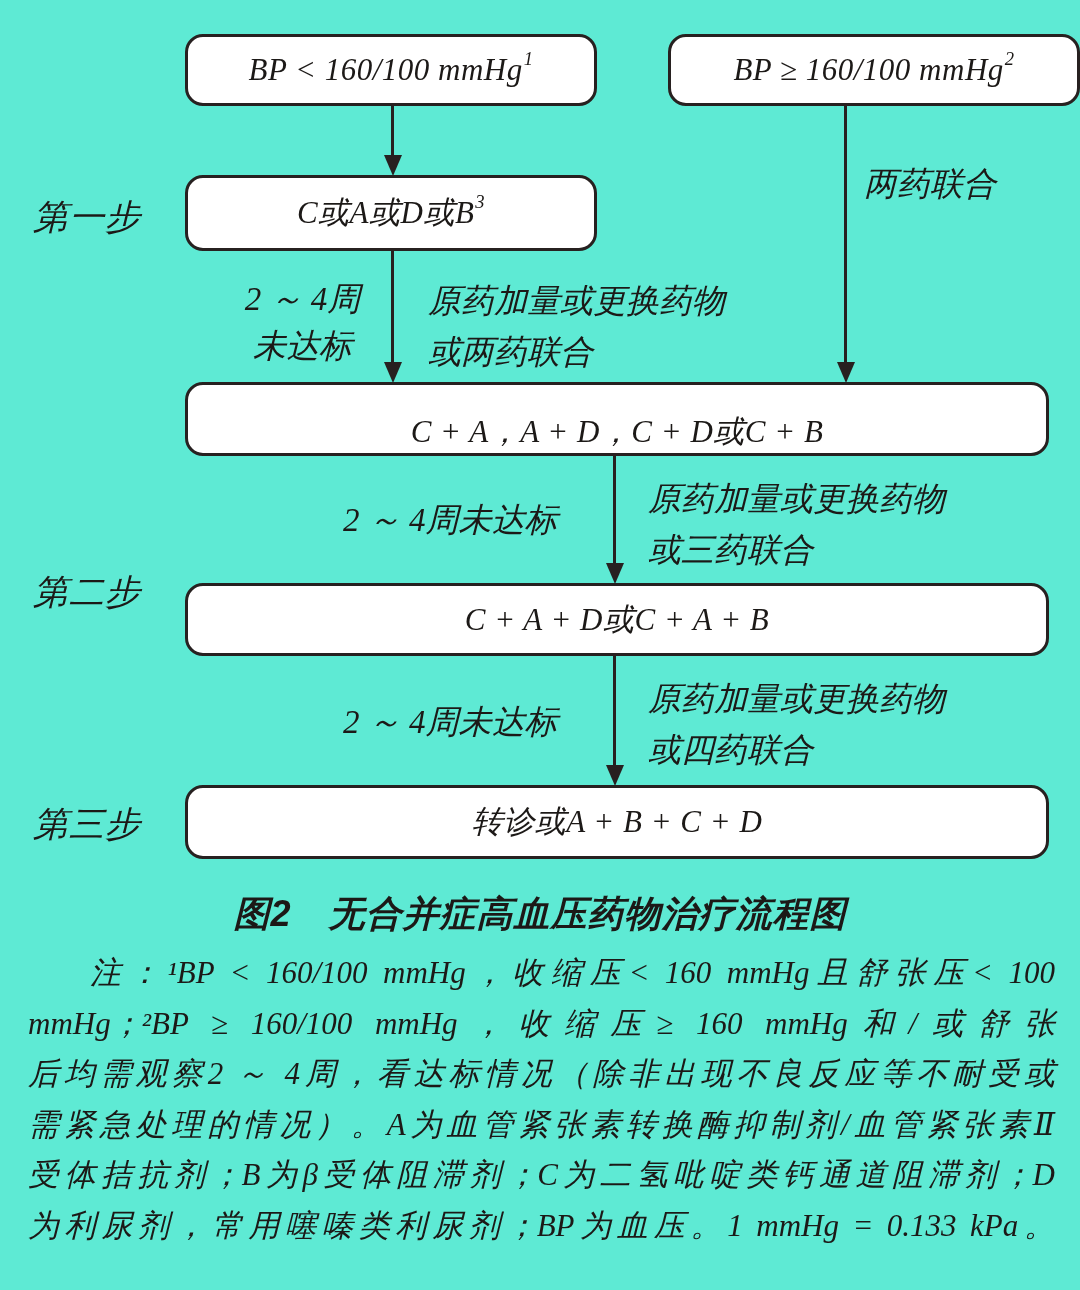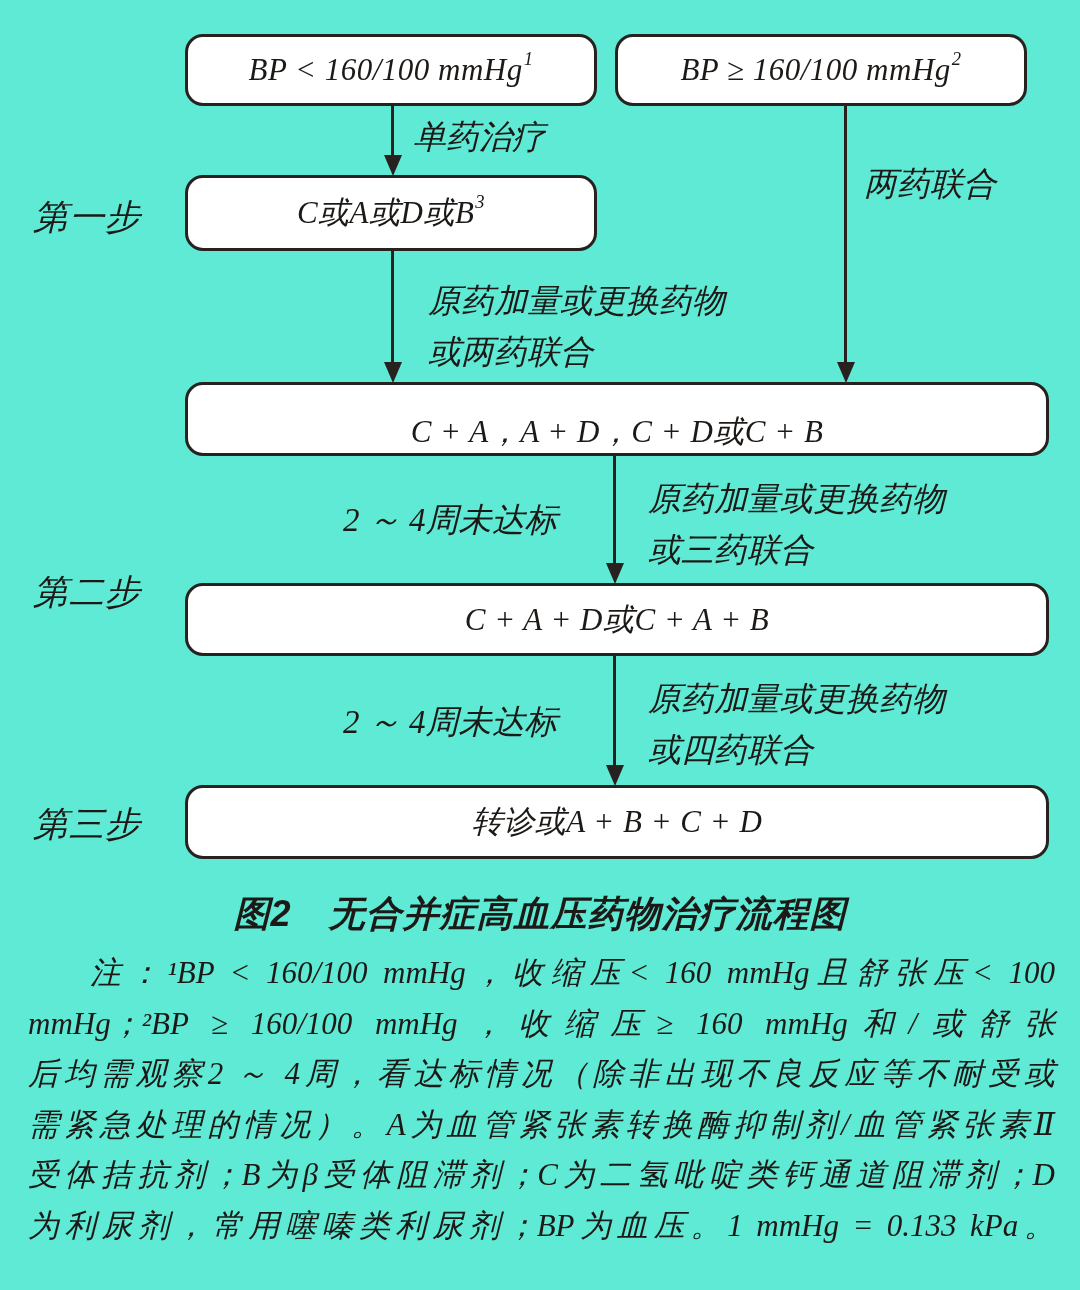--- a/index.html
+++ b/index.html
@@ -75,44 +75,45 @@
 </style>
 </head>
 <body>
 
 <div class="canvas">
 
   <div class="fbox" style="left:185px;top:34px;width:412px;height:72px;">
     <span>BP &lt; 160/100 mmHg</span>
       <sup>1</sup>
   </div>
-  <div class="fbox" style="left:615px;top:34px;width:412px;height:72px;text-align:center;">
+  <div class="fbox" style="left:668px;top:34px;width:412px;height:72px;text-align:center;">
     <span>BP ≥ 160/100 mmHg</span>
       <sup>2</sup>
   </div>
 
   <div class="vline" style="left:391px;top:106px;height:50px;">
     <div class="ahead"></div>
   </div>
-  <div class="elabel" style="left:413px;top:113px;">单药治疗</div>
 
   <div class="vline" style="left:844px;top:106px;height:257px;">
     <div class="ahead"></div>
   </div>
   <div class="elabel" style="left:864px;top:160px;">两药联合</div>
 
   <div class="steplabel" style="left:33px;top:194px;">第一步</div>
   <div class="fbox" style="left:185px;top:175px;width:412px;height:76px;">
     <span>C或A或D或B</span>
       <sup>3</sup>
   </div>
 
   <div class="vline" style="left:391px;top:251px;height:112px;">
     <div class="ahead"></div>
   </div>
+  <div class="elabel center" style="left:230px;top:276px;width:145px;line-height:47px;">2 ～ 4周
+未达标</div>
   <div class="elabel" style="left:428px;top:276px;line-height:51px;">原药加量或更换药物
 或两药联合</div>
 
   <div class="fbox" style="left:185px;top:382px;width:864px;height:74px;align-items:flex-end;">
     <span>C + A，A + D，C + D或C + B</span>
   </div>
 
   <div class="vline" style="left:613px;top:456px;height:108px;">
     <div class="ahead"></div>
   </div>

